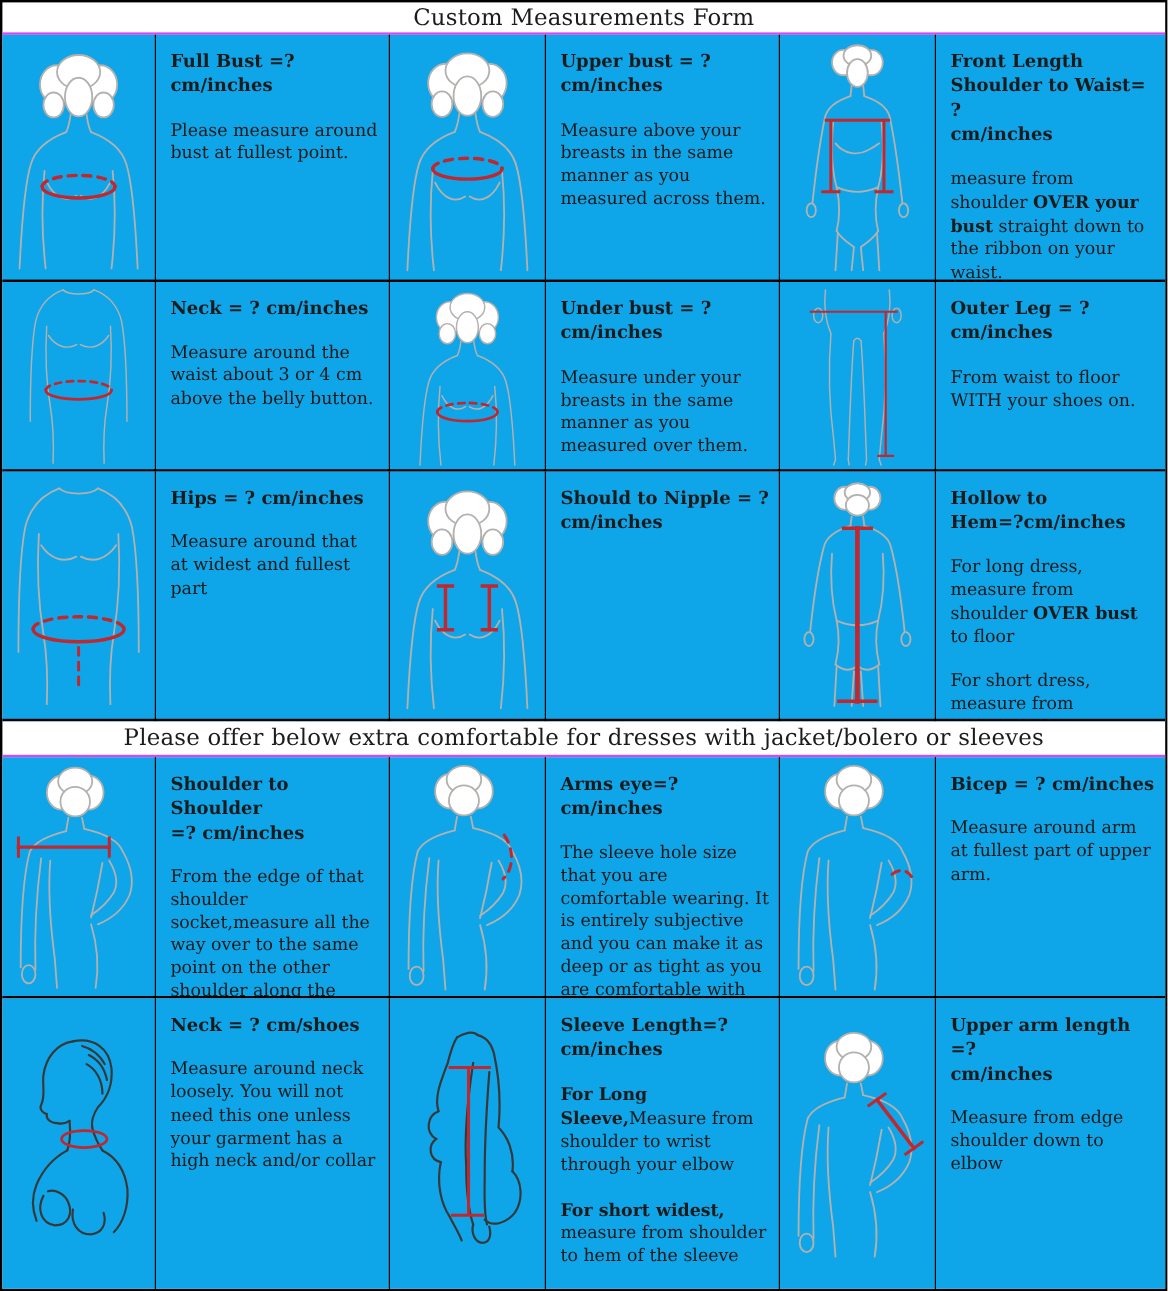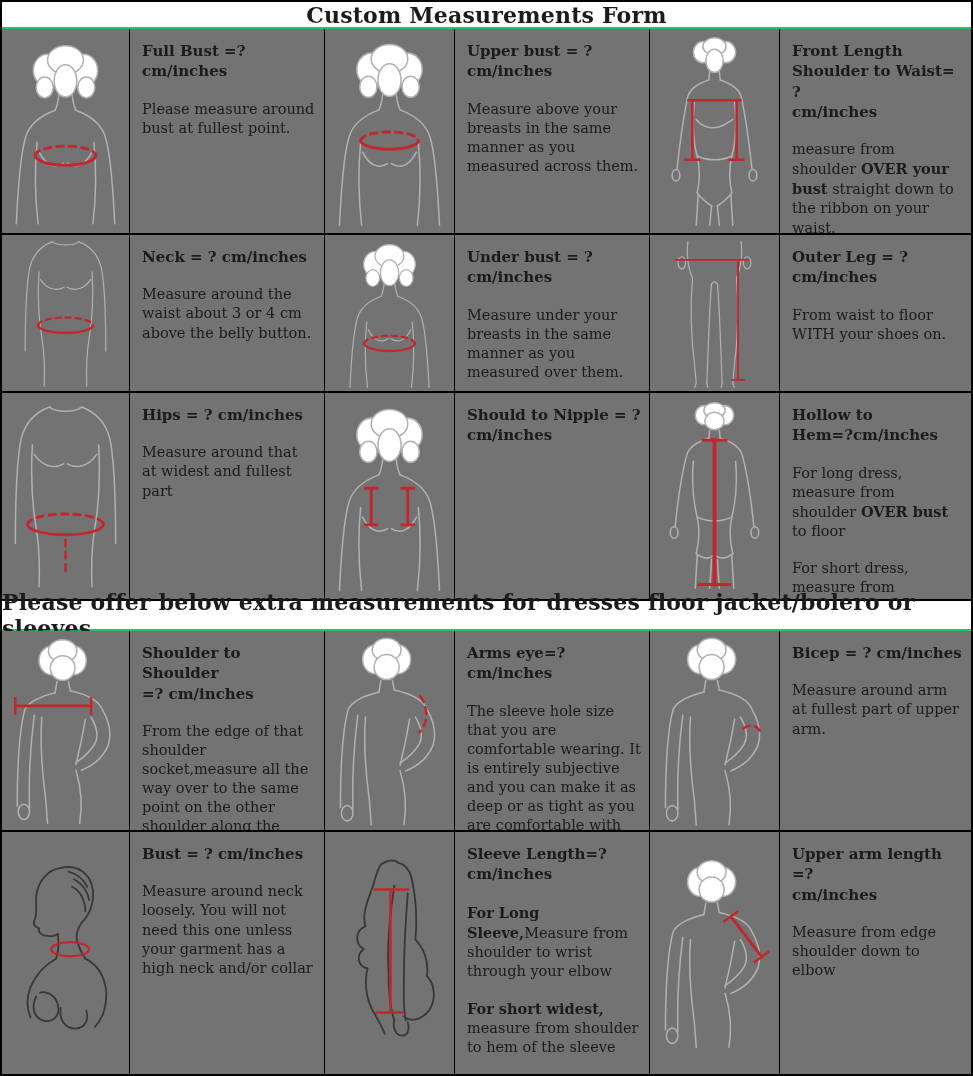--- a/index.html
+++ b/index.html
@@ -8,24 +8,24 @@
     border:2px solid #000; background:#fff;
     display:grid;
     grid-template-columns:128px 195px 130px 195px 130px 1fr;
     grid-template-rows:27px 206px 158px 208px 30px 201px 1fr;
     font-family:"DejaVu Serif","Liberation Serif",serif;
     color:#1b1b1b;
   }
   .span-all {
     grid-column:1 / -1;
     display:flex; align-items:center; justify-content:center;
-    border-bottom:2px solid #22c55e;
-    font-weight:bold; font-size:22px; letter-spacing:.2px;
+    border-bottom:2px solid #d946ef;
+    font-weight:normal; font-size:19px; letter-spacing:.2px;
   }
-  .cell { border-right:1px solid #000; border-bottom:2px solid #000; overflow:hidden; background:#737373; }
+  .cell { border-right:1px solid #000; border-bottom:2px solid #000; overflow:hidden; background:#0ea5e9; }
   .lastcol { border-right:none; }
   .lastrow { border-bottom:none; }
   .figcell { display:flex; align-items:center; justify-content:center; padding:2px; }
   .figcell svg { width:100%; height:100%; display:block; }
   .textcell { padding:10px 8px 6px 12px; font-size:14.5px; line-height:1.32; }
   .h { font-weight:bold; white-space:pre-line; font-size:15px; line-height:1.35; margin:2px 0 0; }
   .bodytext p { margin:18px 0 0; }
   
   .gray  { stroke:#b3b1ae; fill:none; stroke-width:1.6; stroke-linecap:round; }
   .grayf { stroke:#b3b1ae; fill:#ffffff; stroke-width:1.6; }
@@ -301,21 +301,21 @@
   </div>
   <div class="cell textcell lastcol">
     <div class="h">Hollow to
 Hem=?cm/inches</div>
     <div class="bodytext">
         <p>For long dress, measure from shoulder <b>OVER bust</b> to floor</p>
         <p>For short dress, measure from shoulder <b>OVER bust</b> to hem of the dress</p>
       </div>
   </div>
 
-  <div class="span-all">Please offer below extra measurements for dresses floor jacket/bolero or sleeves</div>
+  <div class="span-all">Please offer below extra comfortable for dresses with jacket/bolero or sleeves</div>
 
   <div class="cell figcell">
     <svg viewBox="0 0 130 200" preserveAspectRatio="xMidYMid meet">
       <use href="#s-akimbo"></use>
       <path class="red" stroke-width="2.6" d="M12,66 L12,82 M92,66 L92,82"></path>
       <path class="red" stroke-width="3" d="M12,74 L92,74"></path>
     </svg>
   </div>
   <div class="cell textcell">
     <div class="h">Shoulder to Shoulder
@@ -349,21 +349,21 @@
       </div>
   </div>
 
   <div class="cell figcell lastrow">
     <svg viewBox="0 0 130 200" preserveAspectRatio="xMidYMid meet">
       <use href="#s-neckprofile"></use>
       <ellipse class="red" stroke-width="2.4" cx="70" cy="96" rx="20" ry="7.5"></ellipse>
     </svg>
   </div>
   <div class="cell textcell lastrow">
-    <div class="h">Bust = ? cm/inches</div>
+    <div class="h">Neck = ? cm/shoes</div>
     <div class="bodytext">
         <p>Measure around neck loosely. You will not need this one unless your garment has a high neck and/or collar</p>
       </div>
   </div>
   <div class="cell figcell lastrow">
     <svg viewBox="0 0 130 200" preserveAspectRatio="xMidYMid meet">
       <use href="#s-side"></use>
       <path class="red" stroke-width="2.6" d="M50,34 L84,34 M66,34 L66,162 M52,162 L78,162"></path>
     </svg>
   </div>

